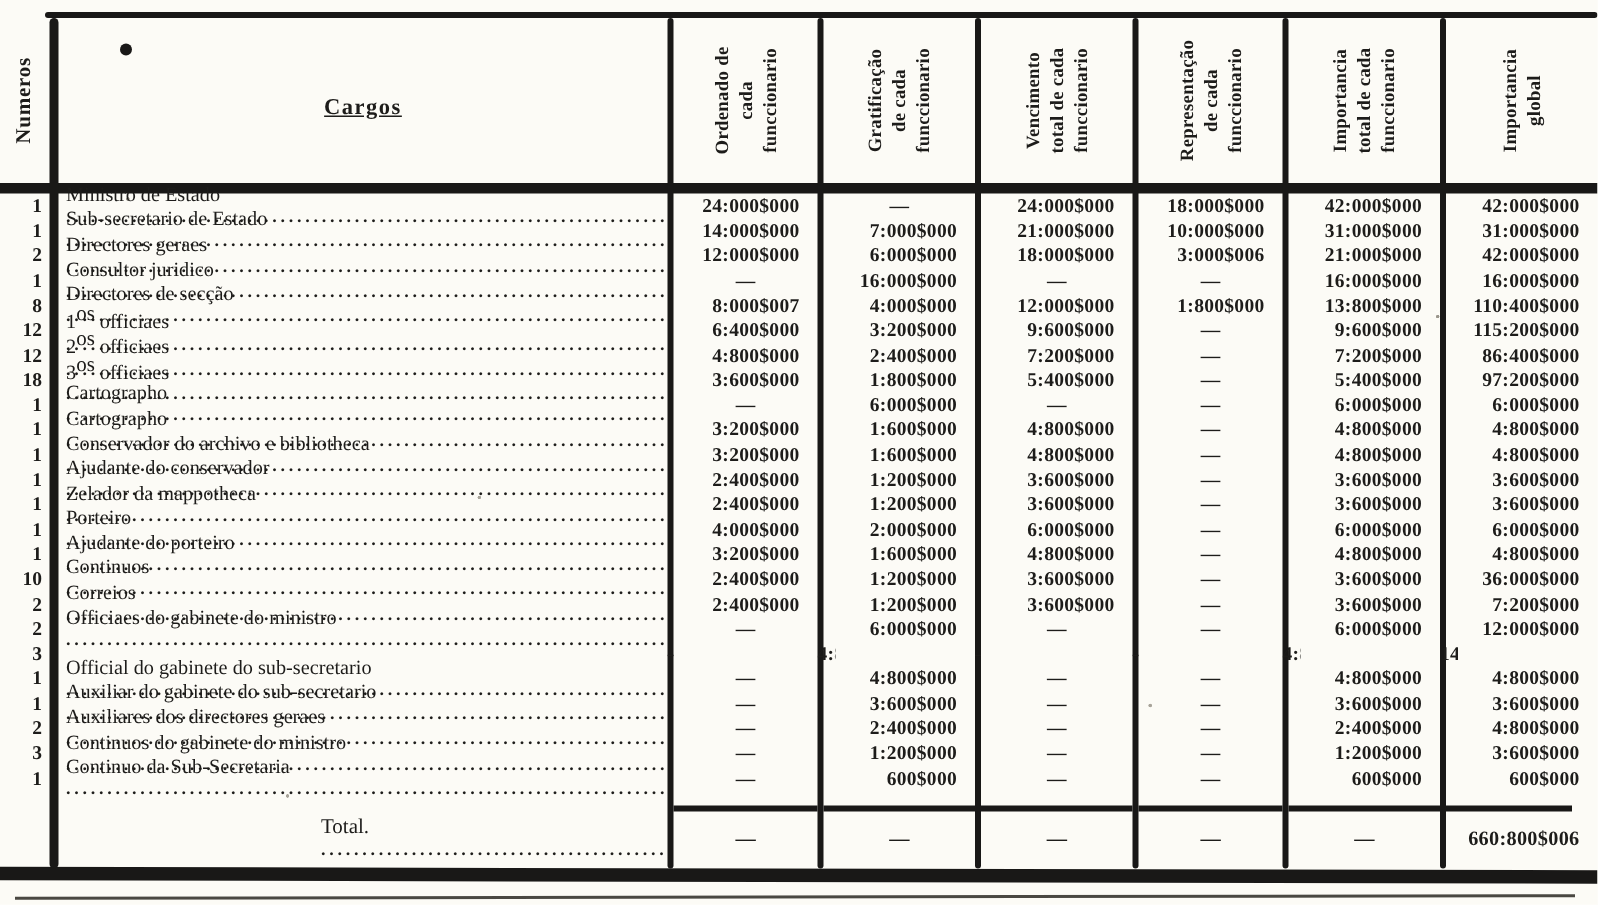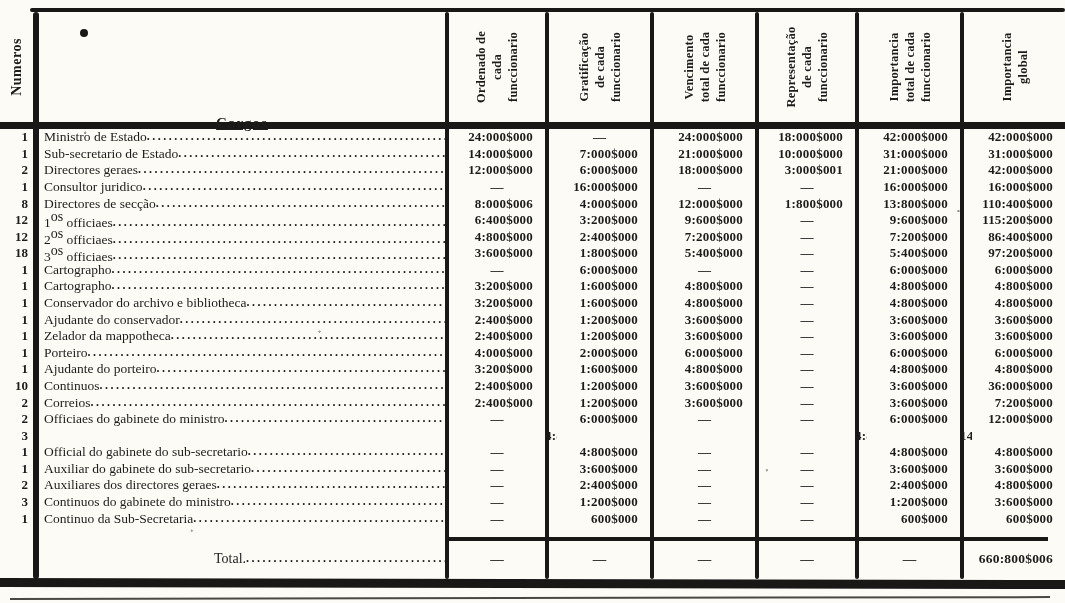--- a/index.html
+++ b/index.html
@@ -54,38 +54,38 @@
     text-align:center;
     font-weight:bold;
     font-size:12.5px;
     line-height:1.28;
     width:112px;
     letter-spacing:0.2px;
   }
   .h-numeros .rot { font-size:14px; letter-spacing:0.5px; }
   .h-cargos {
     position:absolute; left:39px; top:12px; width:406px; height:120px;
-    display:flex; align-items:flex-end; justify-content:center;
+    display:flex; align-items:center; justify-content:center;
   }
   .h-cargos span {
     font-weight:bold; font-size:15px; letter-spacing:1px;
     text-decoration:underline;
   }
   .stray-dot { position:absolute; left:80px; top:29px; width:8px; height:8px; border-radius:50%; background:#191817; }
   
   .rows { position:absolute; left:0; top:129px; width:1065px; height:398px; }
   .grid-row {
     display:grid;
     grid-template-columns:33px 6px 406px 4px 96px 4px 101px 4px 101px 4px 96px 4px 101px 4px 101px;
     align-items:center;
   }
   .body-row { height:16.58px; }
   .cell { overflow:hidden; white-space:nowrap; }
   .cell.num { text-align:right; padding-right:5px; font-weight:bold; font-size:13px; }
-  .cell.cargo { display:flex; align-items:baseline; padding-left:5px; font-size:13.5px; }
+  .cell.cargo { display:flex; align-items:baseline; padding-left:5px; font-size:13.5px;flex-direction:column; }
   .cargo-name sup { font-size:14px; }
   .leader { flex:1; overflow:hidden; white-space:nowrap; font-weight:bold; letter-spacing:2.5px; font-size:12px; transform:translateY(-1px); }
   .leader::after { content:"......................................................................................."; }
   .cell.val { text-align:right; padding-right:12px; font-weight:bold; font-size:13px; letter-spacing:0.2px; }
   .cell.val.dash { text-align:center; padding-right:0; font-weight:bold; letter-spacing:0; }
   
   .total-row { position:absolute; left:0; top:541px; width:1065px; height:36px; }
   .total-row .cell.cargo { padding-left:175px; font-size:14px; }
   .total-row .cell.val { font-size:13.5px; }
 </style>
@@ -199,21 +199,21 @@
           <span class="cargo-name">Directores geraes</span>
           <span class="leader"></span>
         </div>
         <div></div>
         <div class="cell val">12:000$000</div>
         <div></div>
         <div class="cell val">6:000$000</div>
         <div></div>
         <div class="cell val">18:000$000</div>
         <div></div>
-        <div class="cell val">3:000$001</div>
+        <div class="cell val">3:000$006</div>
         <div></div>
         <div class="cell val">21:000$000</div>
         <div></div>
         <div class="cell val">42:000$000</div>
       </div>
       <div class="grid-row body-row">
         <div class="cell num">1</div>
         <div></div>
         <div class="cell cargo">
           <span class="cargo-name">Consultor juridico</span>
@@ -233,21 +233,21 @@
         <div class="cell val">16:000$000</div>
       </div>
       <div class="grid-row body-row">
         <div class="cell num">8</div>
         <div></div>
         <div class="cell cargo">
           <span class="cargo-name">Directores de secção</span>
           <span class="leader"></span>
         </div>
         <div></div>
-        <div class="cell val">8:000$006</div>
+        <div class="cell val">8:000$007</div>
         <div></div>
         <div class="cell val">4:000$000</div>
         <div></div>
         <div class="cell val">12:000$000</div>
         <div></div>
         <div class="cell val">1:800$000</div>
         <div></div>
         <div class="cell val">13:800$000</div>
         <div></div>
         <div class="cell val">110:400$000</div>

